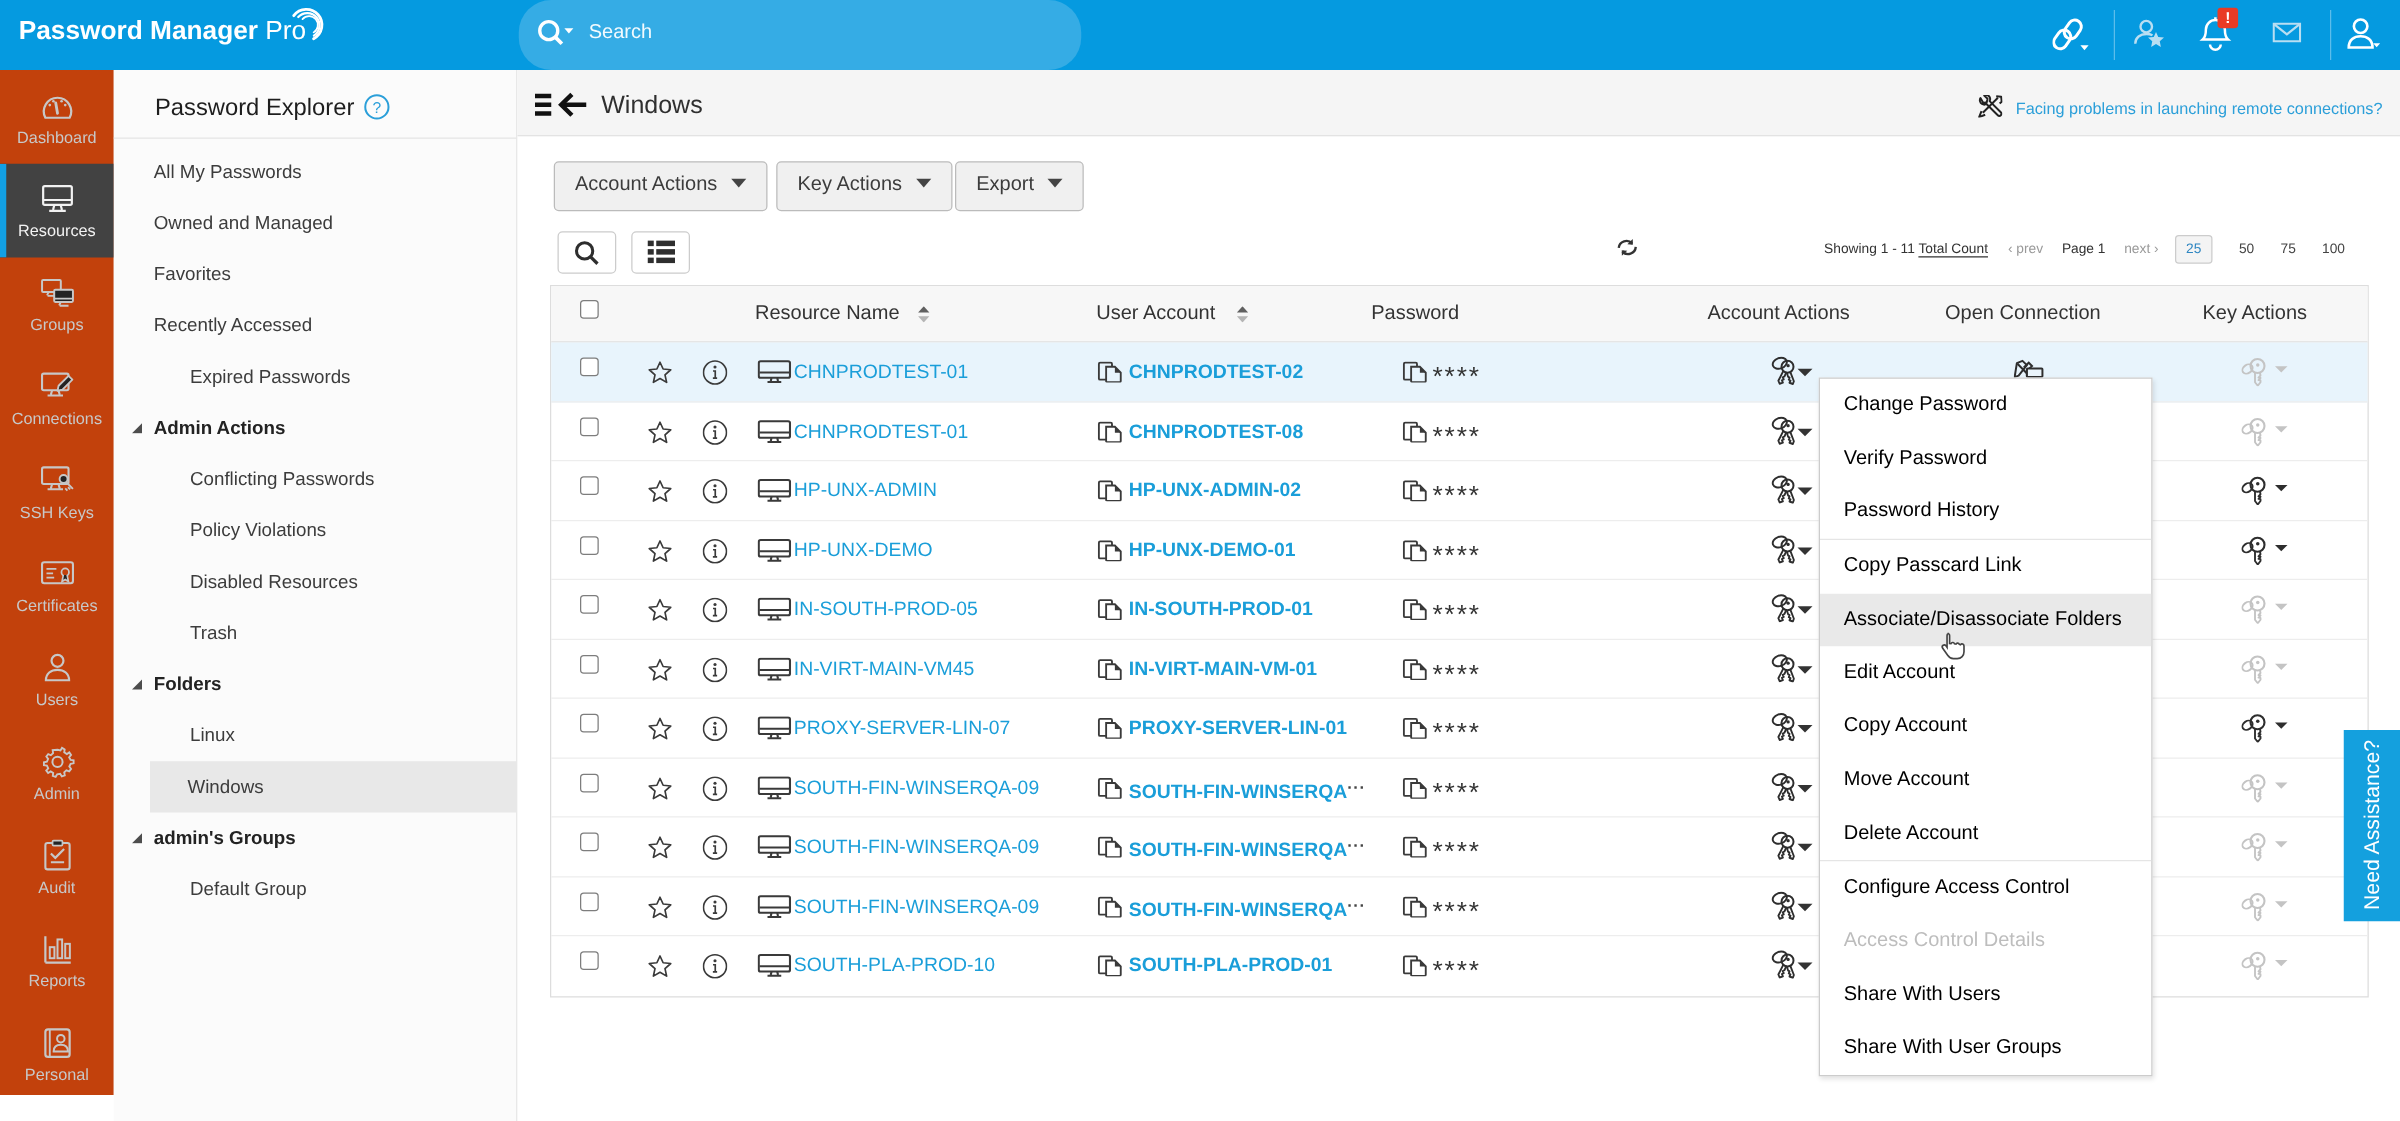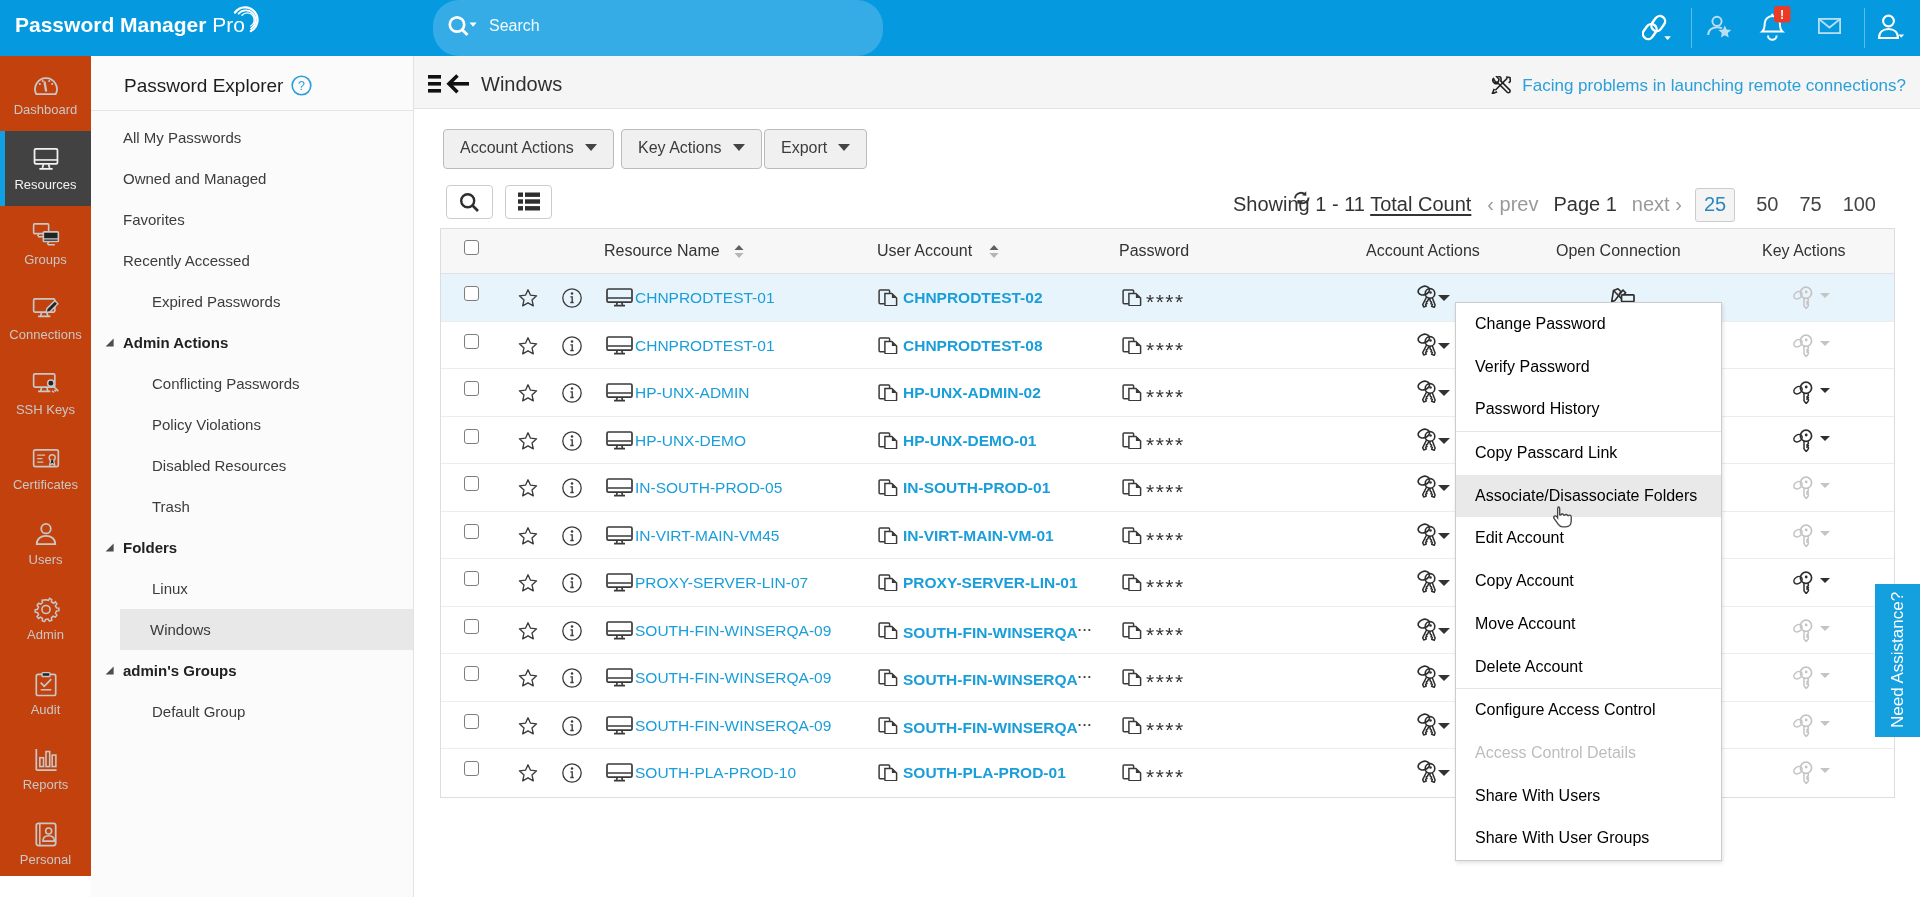--- a/index.html
+++ b/index.html
@@ -3,21 +3,21 @@
 <meta charset="utf-8">
 <style>
 * { margin:0; padding:0; box-sizing:border-box; }
 html,body { width:1920px; height:897px; overflow:hidden; background:#fff;
   font-family:"Liberation Sans", sans-serif; }
 .topbar { position:absolute; left:0; top:0; width:1920px; height:56px; background:#059ae0; }
 .logoarea { position:absolute; left:0; top:0; width:415px; height:56px; }
 .logo { position:absolute; left:15px; top:13px; color:#fff; font-size:21px; font-weight:bold; }
 .logo .pro { font-weight:normal; }
 .swirl { position:absolute; left:212px; top:-13px; }
-.searcharea { position:absolute; left:433px; top:0; width:450px; height:56px; background:#35ace5;border-radius:26px; }
+.searcharea { position:absolute; left:415px; top:0; width:450px; height:56px; background:#35ace5;border-radius:26px; }
 .search-txt { position:absolute; left:56px; top:17px; color:#f2fafe; font-size:16px; }
 .ticon { position:absolute; top:0; height:56px; }
 .tsep { position:absolute; top:8px; width:1px; height:40px; background:rgba(255,255,255,0.35); }
 .leftnav { position:absolute; left:0; top:56px; width:91px; height:820px; background:#c2410c; }
 .navitem { position:relative; width:91px; height:75px; color:#c8c8c8; text-align:center; padding-top:15px; overflow:hidden; }
 .navitem svg { display:block; margin:0 auto 4px; }
 .nlbl { font-size:13px; }
 .navitem.sel { background:#424242; color:#f2f2f2; }
 .navitem.sel:before { content:""; position:absolute; left:0; top:0; width:5px; height:100%; background:#12a0e5; }
 .sidepanel { position:absolute; left:91px; top:56px; width:323px; height:841px; background:#fbfbfb; border-right:1px solid #e2e2e2; }
@@ -26,26 +26,26 @@
 .sp-list { padding-top:6px; }
 .sp-item { position:relative; height:41px; line-height:41px; padding-left:32px; font-size:15px; color:#3c3c3c; }
 .sp-item.sub { padding-left:61px; }
 .sp-item.hdr { font-weight:bold; color:#222; }
 .tri { position:absolute; left:14px; top:16px; }
 .sp-item.sel { background:#e8e8e8; margin-left:29px; padding-left:30px; }
 .main { position:absolute; left:414px; top:56px; width:1506px; height:841px; background:#fff; }
 .mainhead { position:absolute; left:0; top:0; width:1506px; height:53px; background:#f5f5f5; border-bottom:1px solid #e3e3e3; }
 .mh-icons { position:absolute; left:14px; top:17px; }
 .mh-title { position:absolute; left:67px; top:17px; font-size:20px; color:#2f2f2f; }
-.facing { position:absolute; right:14px; top:20px; color:#2b9fd9; font-size:17px; }
+.facing { position:absolute; right:14px; top:20px; color:#2b9fd9; font-size:13px; }
 .facing svg { vertical-align:-3px; margin-right:11px; }
 .btn { position:absolute; top:73px; height:40px; background:#f0f0f0; border:1px solid #bbb; border-radius:4px; font-size:16px; color:#3c3c3c; padding:9px 16px 0 16px; }
 .btn .car { display:inline-block; margin-left:11px; vertical-align:2px; border-left:6.5px solid transparent; border-right:6.5px solid transparent; border-top:7.5px solid #444; }
 .sbtn { position:absolute; top:129px; width:47px; height:34px; background:#fff; border:1px solid #ccc; border-radius:4px; text-align:center; padding-top:6px; }
-.pag { position:absolute; top:132px; right:44px; font-size:20px; color:#333; }
+.pag { position:absolute; top:132px; right:44px; font-size:11px; color:#333; }
 .pag .dim { color:#999; }
 .pag .pbox { display:inline-block; border:1px solid #ccc; border-radius:3px; background:#f4f4f4; color:#2e86c1; padding:4px 8px 5px; margin:0 0 0 13px; }
 .pag .num { margin-left:21px; color:#444; }
 .pag u { text-underline-offset:3px; }
 .refresh { position:absolute; top:133px; left:878px; }
 .tbl { position:absolute; left:26px; top:172px; width:1455px; border:1px solid #ddd; background:#fff; }
 .thead { position:relative; height:45px; background:#f7f7f7; border-bottom:1px solid #e0e0e0; color:#333; font-size:16px; }
 .thead span { position:absolute; top:13px; }
 .row { position:relative; height:47.5px; border-bottom:1px solid #ededed; font-size:15.5px; --rowbg:#fff; }
 .row.hl { background:#e8f4fc; --rowbg:#e8f4fc; }
@@ -356,21 +356,21 @@
     <div class="thead">
       <span class="cb"></span>
       <span style="left:163px">Resource Name</span>
         <svg style="position:absolute;left:293px;top:16px" width="10" height="13" viewBox="0 0 10 13">
           <use href="#i-sort"></use>
         </svg>
       <span style="left:436px">User Account</span>
         <svg style="position:absolute;left:548px;top:16px" width="10" height="13" viewBox="0 0 10 13">
           <use href="#i-sort"></use>
         </svg>
-      <span style="left:678px">Password</span>
+      <span style="left:656px">Password</span>
       <span style="left:925px">Account Actions</span>
       <span style="left:1115px">Open Connection</span>
       <span style="left:1321px">Key Actions</span>
     </div>
 <div class="row hl">
 <span class="cb"></span>
 <svg class="star" width="20" height="20" viewBox="0 0 20 20">
           <use href="#i-star"></use>
         </svg>
 <svg class="info" width="20" height="20" viewBox="0 0 20 20">

